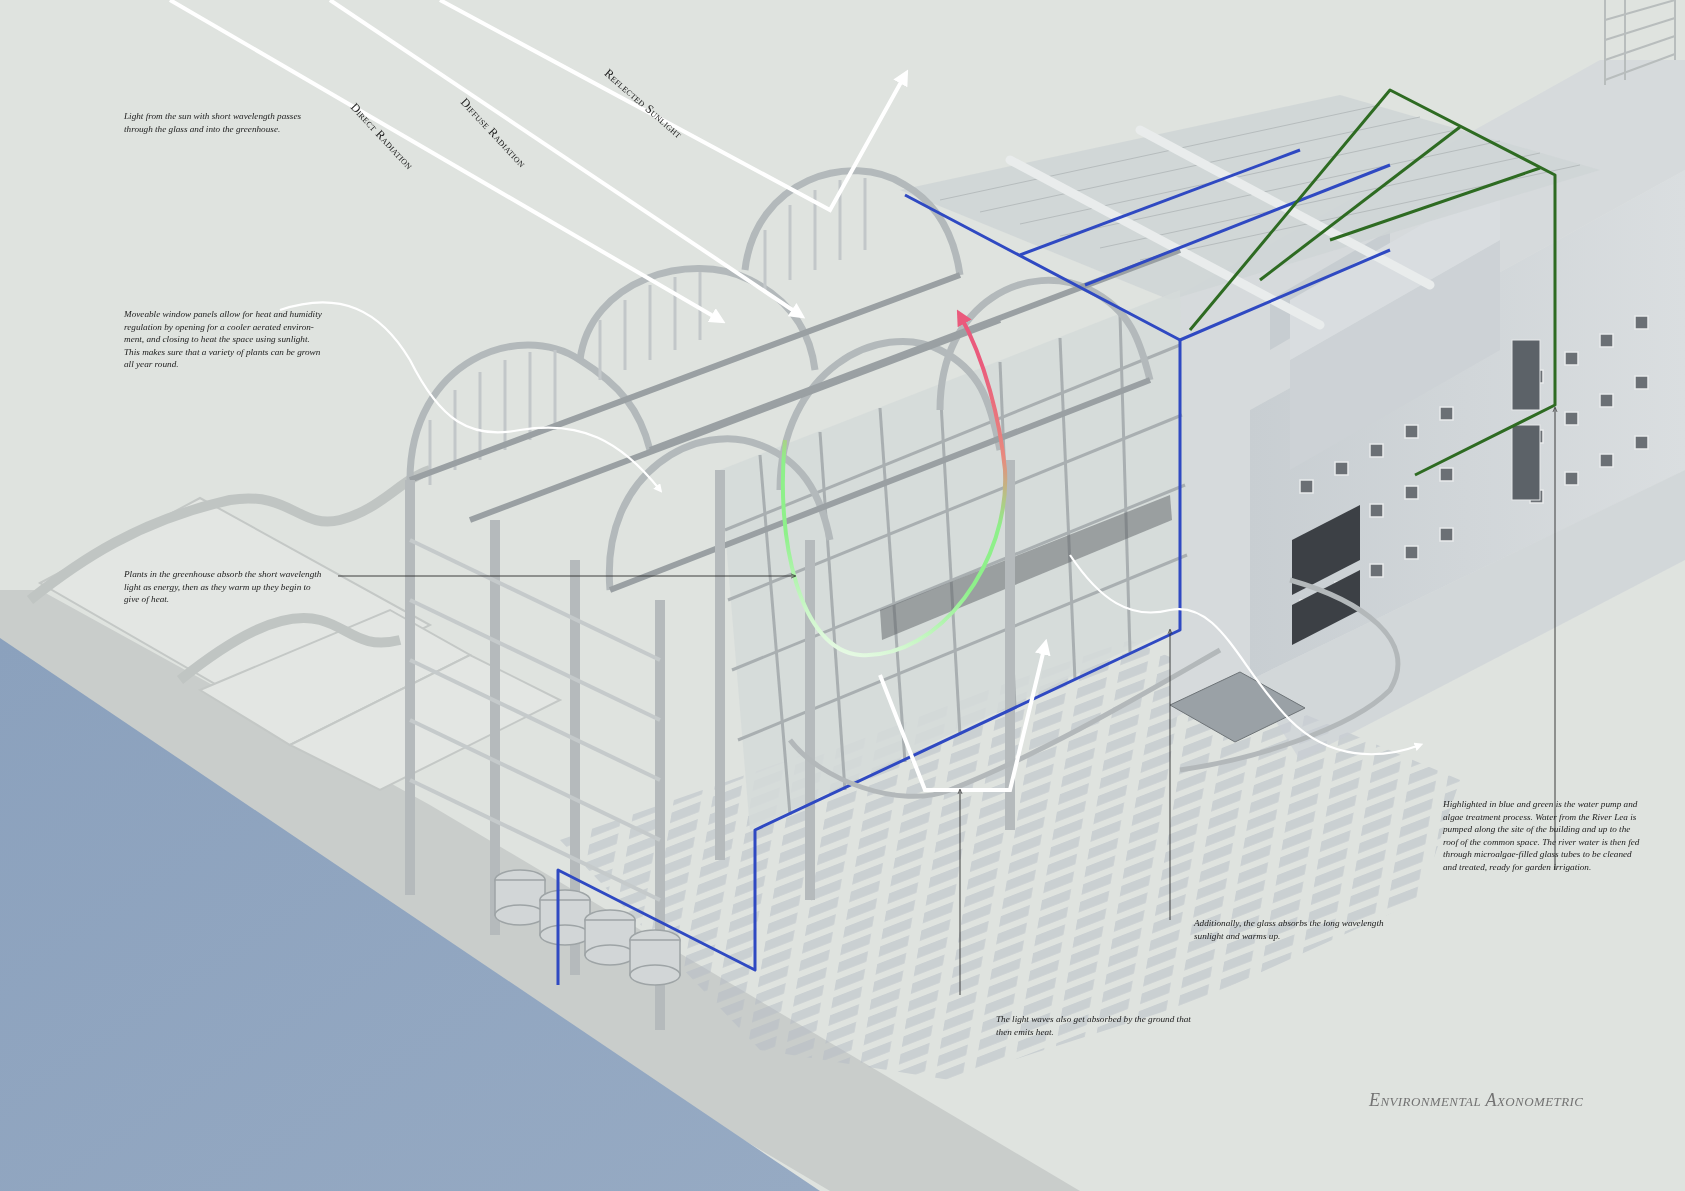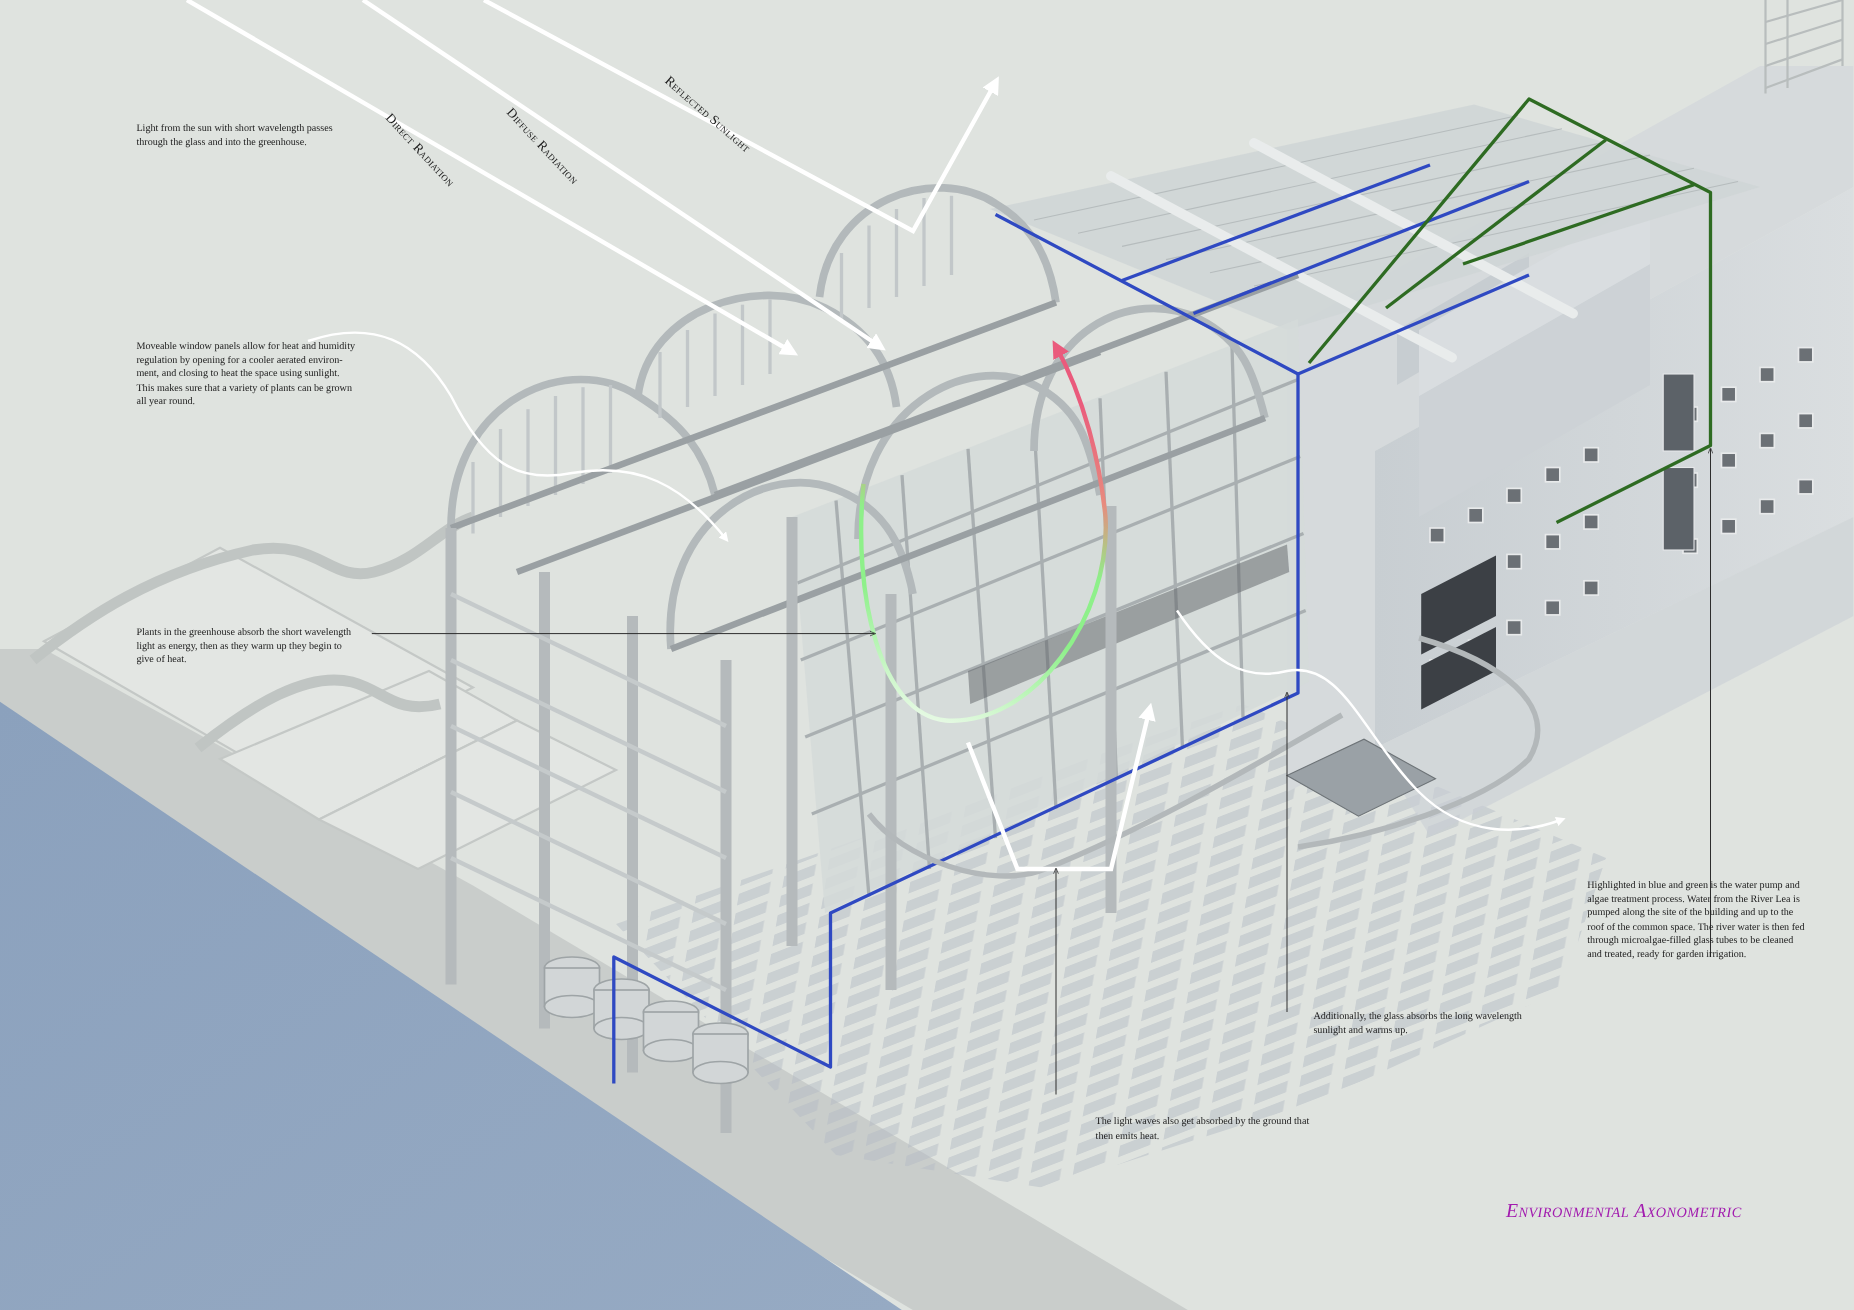--- a/index.html
+++ b/index.html
@@ -6,20 +6,21 @@
   body {
     width: 1685px; height: 1191px; overflow: hidden;
     background: #dfe3df;
     font-family: "Liberation Serif", "DejaVu Serif", serif;
     position: relative;
   }
   #canvas { position: absolute; left: 0; top: 0; width: 1685px; height: 1191px; }
   .note {
     position: absolute;
     font-family: "Liberation Serif", "DejaVu Serif", serif;
+    font-style: italic;
     font-size: 9.2px;
     line-height: 12.6px;
     color: #1b1b1b;
     white-space: pre-line;
   }
   .ray-label {
     position: absolute;
     font-family: "Liberation Serif", "DejaVu Serif", serif;
     font-variant: small-caps;
     font-size: 12px;
@@ -29,21 +30,21 @@
     white-space: nowrap;
   }
   .title {
     position: absolute;
     left: 1369px; top: 1090px;
     font-family: "Liberation Serif", "DejaVu Serif", serif;
     font-style: italic;
     font-variant: small-caps;
     font-size: 18px;
     letter-spacing: 0.4px;
-    color: #a21caf;
+    color: #737373;
     white-space: nowrap;
   }
 </style>
 </head>
 <body>
 
 <svg id="canvas" viewBox="0 0 1685 1191" xmlns="http://www.w3.org/2000/svg">
   <defs>
     <linearGradient id="heatGrad" x1="0" y1="1" x2="0.2" y2="0">
       <stop offset="0" stop-color="#f7fbf5"></stop>

